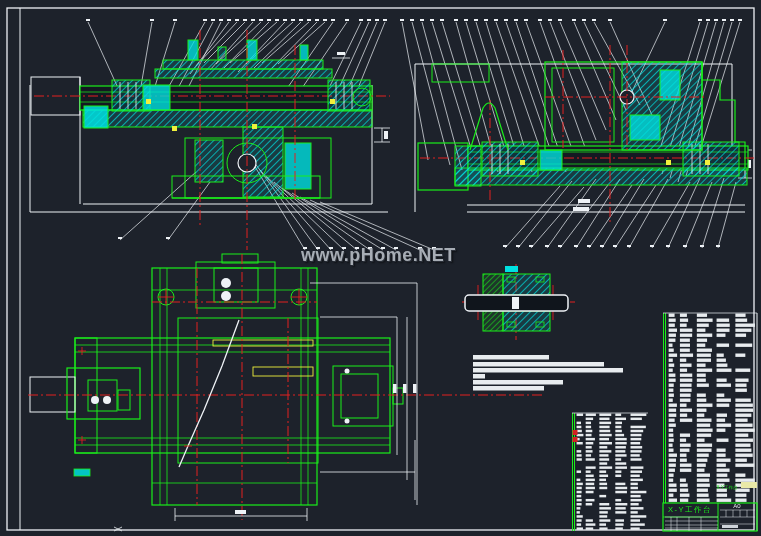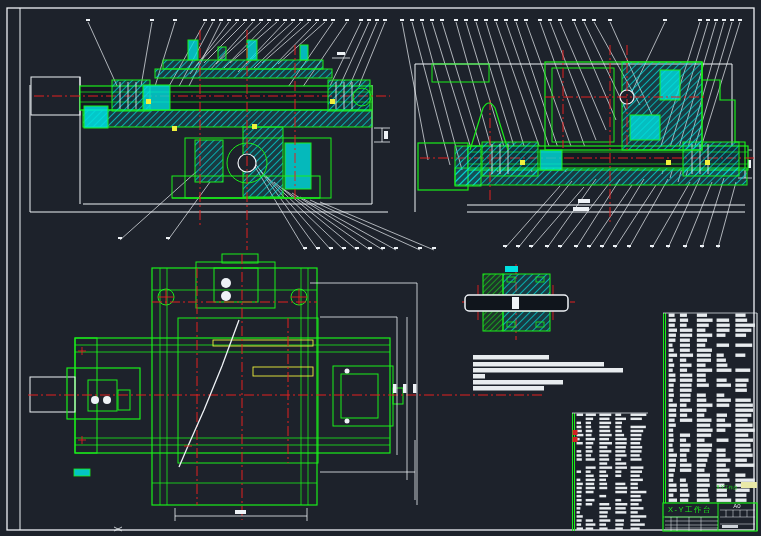--- a/index.html
+++ b/index.html
@@ -714,13 +714,14 @@
         <line x1="726" y1="510" x2="726" y2="517" stroke="#eef2f6" stroke-width="0.5"></line>
         <line x1="733" y1="510" x2="733" y2="517" stroke="#eef2f6" stroke-width="0.5"></line>
         <line x1="740" y1="510" x2="740" y2="517" stroke="#eef2f6" stroke-width="0.5"></line>
         <line x1="747" y1="510" x2="747" y2="517" stroke="#eef2f6" stroke-width="0.5"></line>
         <rect x="722" y="525" width="16" height="3" fill="#cfd4da"></rect>
       </g>
     <text x="690" y="512" text-anchor="middle" font-size="7.5" letter-spacing="1.5" fill="#1aef1a" font-family="Liberation Sans, sans-serif">X-Y工作台</text>
     <text x="737" y="508" text-anchor="middle" font-size="6" fill="#e8ecf0" font-family="Liberation Sans, sans-serif">A0</text>
     <text x="727" y="489" text-anchor="middle" font-size="4.5" fill="#1aef1a" font-family="Liberation Sans, sans-serif">X-Y工作台</text>
   </svg>
+  <div id="watermark">www.pHome.NET</div>
 </div>
 
 </body></html>

